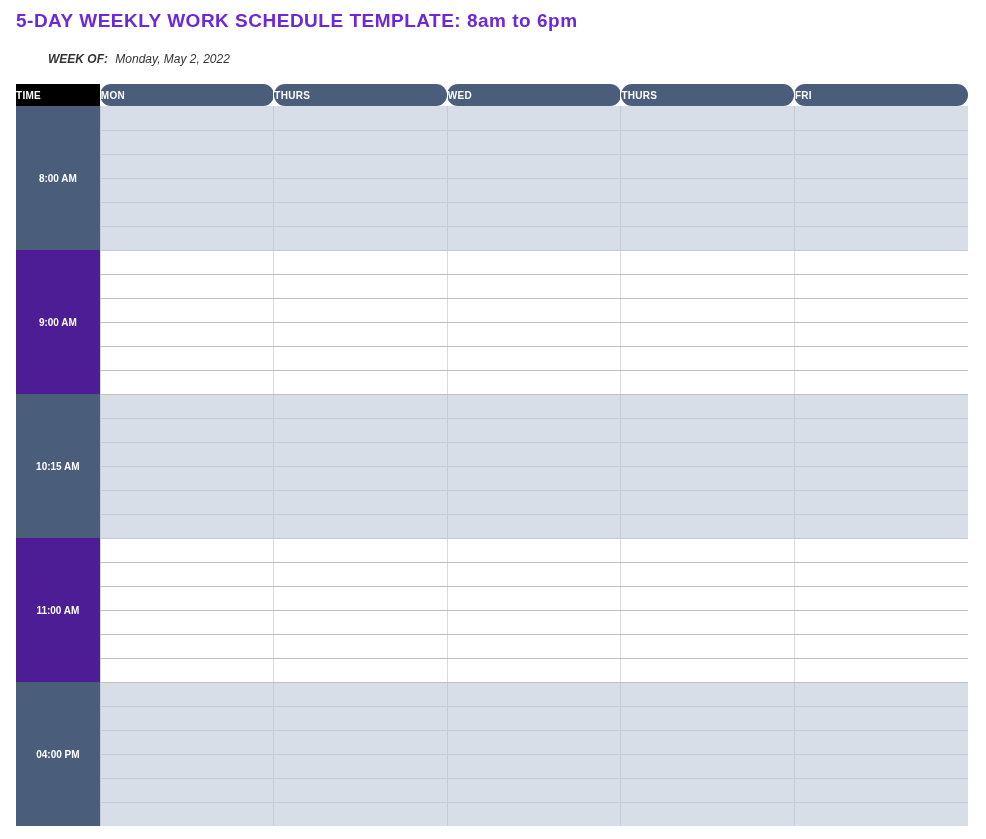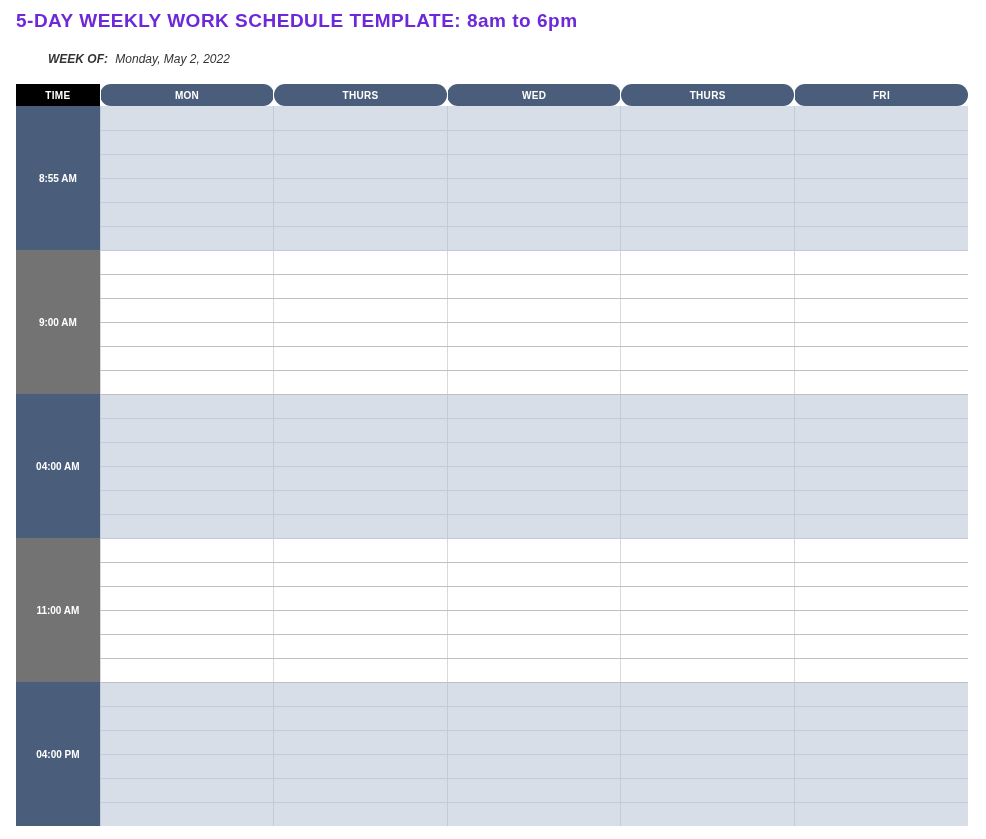--- a/index.html
+++ b/index.html
@@ -34,21 +34,21 @@
   table.schedule {
     border-collapse: collapse;
     width: 952px;
     table-layout: fixed;
   }
   table.schedule th {
     color: #ffffff;
     font-size: 10px;
     font-weight: bold;
     height: 22px;
-    text-align: center;
+    text-align: left;
     vertical-align: middle;
     letter-spacing: 0.3px;
     margin-top: 8px;
   }
   th.time-header {
     background: #000000;
     width: 84px;
   }
   th.day-header {
     background: #4a5d7a;
@@ -58,21 +58,21 @@
   }
   td.time-cell {
     color: #ffffff;
     font-size: 10px;
     font-weight: bold;
     text-align: center;
     vertical-align: middle;
     width: 84px;
   }
   td.time-cell.shade-blue { background: #4a5d7a; }
-  td.time-cell.shade-gray { background: #737373; }
+  td.time-cell.shade-gray { background: #4c1d95; }
   td.slot {
     height: 24px;
     border-bottom: 1px solid;
   }
   td.slot.row-blue {
     background: #d7dee8;
     border-bottom-color: #c2ccd9;
     border-left: 1px solid #c2ccd9;
   }
   td.slot.row-white {
@@ -100,21 +100,21 @@
       <th class="time-header">TIME</th>
       <th class="day-header">MON</th>
       <th class="day-header">THURS</th>
       <th class="day-header">WED</th>
       <th class="day-header">THURS</th>
       <th class="day-header">FRI</th>
     </tr>
   </thead>
   <tbody id="schedule-body">
       <tr>
-        <td class="time-cell shade-blue" rowspan="6">8:55 AM</td>
+        <td class="time-cell shade-blue" rowspan="6">8:00 AM</td>
         <td class="slot row-blue"></td>
         <td class="slot row-blue"></td>
         <td class="slot row-blue"></td>
         <td class="slot row-blue"></td>
         <td class="slot row-blue last-col"></td>
       </tr>
       <tr>
         <td class="slot row-blue"></td>
         <td class="slot row-blue"></td>
         <td class="slot row-blue"></td>
@@ -186,21 +186,21 @@
         <td class="slot row-white last-col"></td>
       </tr>
       <tr>
         <td class="slot row-white"></td>
         <td class="slot row-white"></td>
         <td class="slot row-white"></td>
         <td class="slot row-white"></td>
         <td class="slot row-white last-col"></td>
       </tr>
       <tr>
-        <td class="time-cell shade-blue" rowspan="6">04:00 AM</td>
+        <td class="time-cell shade-blue" rowspan="6">10:15 AM</td>
         <td class="slot row-blue"></td>
         <td class="slot row-blue"></td>
         <td class="slot row-blue"></td>
         <td class="slot row-blue"></td>
         <td class="slot row-blue last-col"></td>
       </tr>
       <tr>
         <td class="slot row-blue"></td>
         <td class="slot row-blue"></td>
         <td class="slot row-blue"></td>

